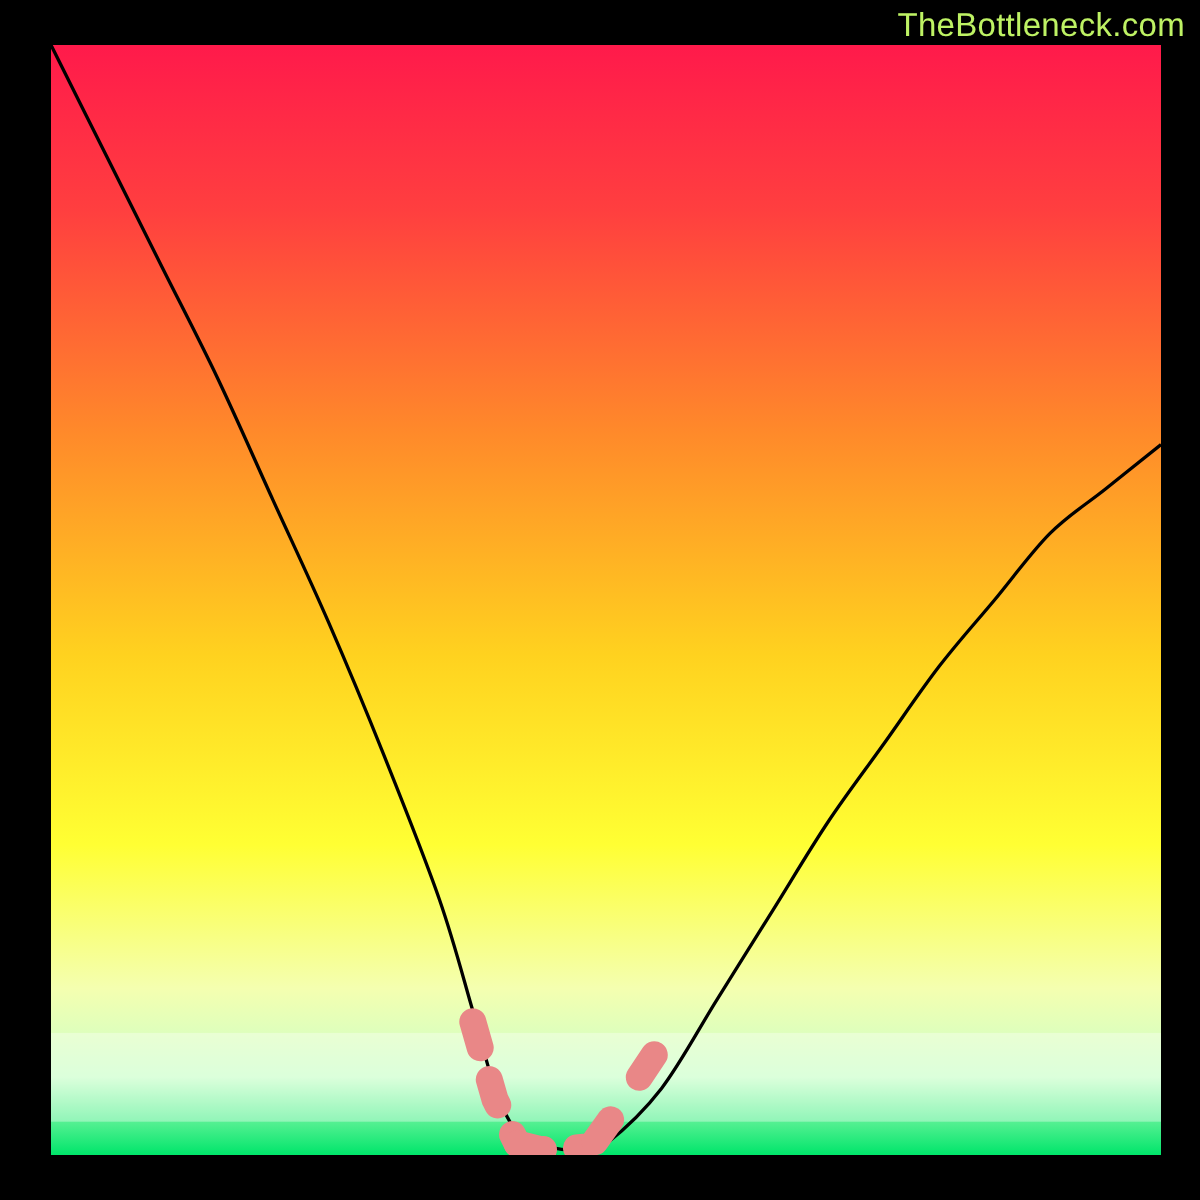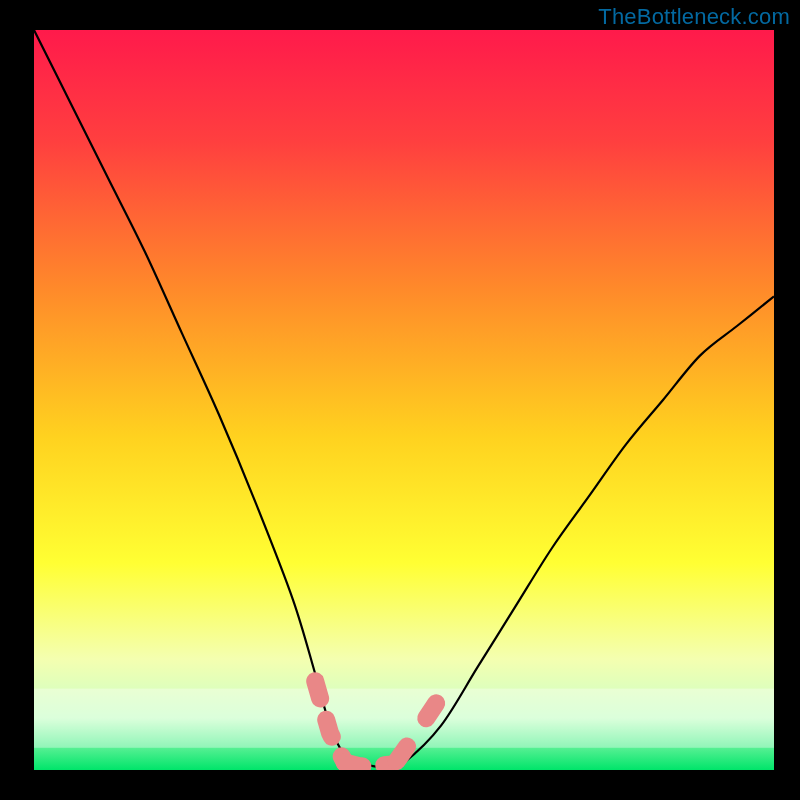--- a/index.html
+++ b/index.html
@@ -14,21 +14,21 @@
   .frame {
     position: absolute;
     left: 0; top: 0;
     width: 800px; height: 800px;
     background: #000;
   }
   .watermark {
     position: absolute;
     top: 4px;
     right: 10px;
-    color: #0369a1;
+    color: #bef264;
     font-size: 22px;
     font-weight: 500;
     letter-spacing: 0.2px;
     z-index: 30;
   }
   .plot-wrap {
     position: absolute;
     left: 34px;
     top: 30px;
     width: 740px;

